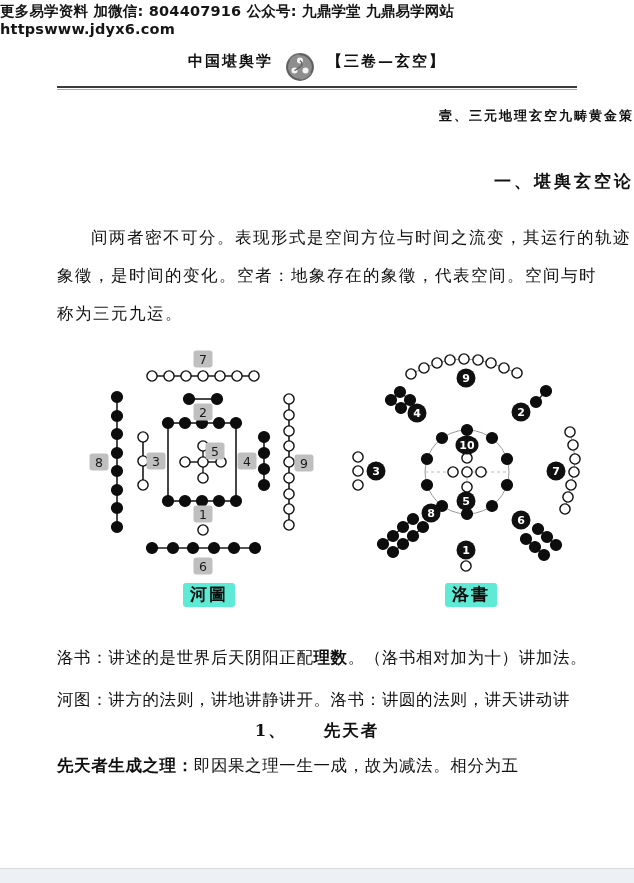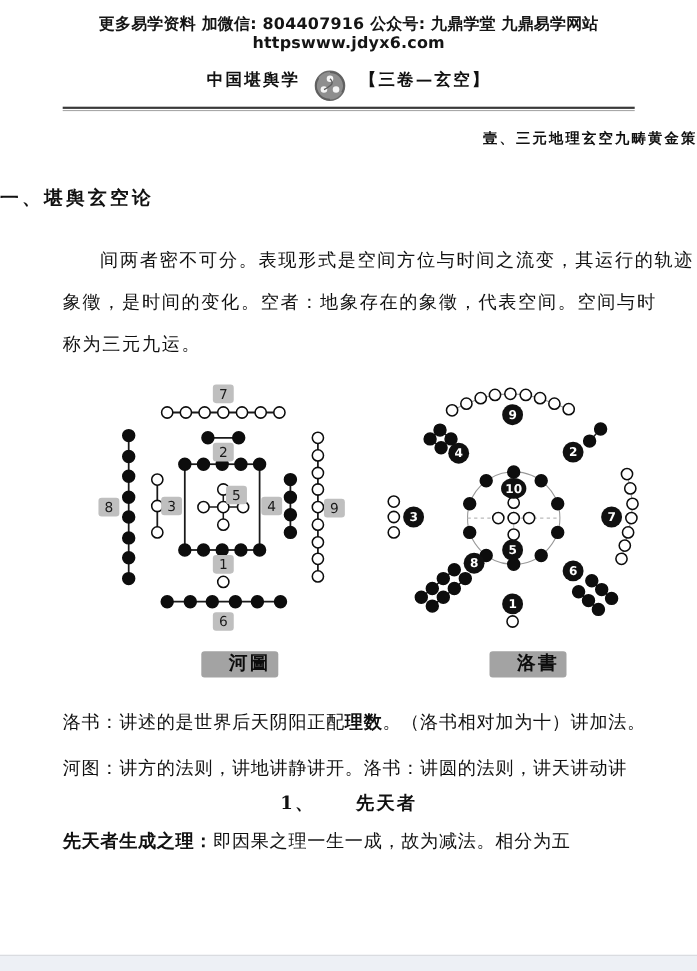--- a/index.html
+++ b/index.html
@@ -1,36 +1,36 @@
 <!DOCTYPE html>
 <html><head>
 <meta charset="utf-8">
 <style>
   html,body{margin:0;padding:0;background:#ffffff;}
   .page{position:relative;width:634px;height:883px;background:#fff;overflow:hidden;
         font-family:"DejaVu Serif","Liberation Serif",serif;color:#111;}
-  .promo{padding-top:13px;text-align:center;font-family:"DejaVu Sans","Liberation Sans",sans-serif;
+  .promo{padding-top:2px;font-family:"DejaVu Sans","Liberation Sans",sans-serif;
          font-size:14.5px;font-weight:700;color:#151515;letter-spacing:0.2px;line-height:18px;}
   .brand{margin-top:14px;height:30px;display:flex;justify-content:center;gap:12px;}
   .brand-t{font-size:15px;font-weight:700;letter-spacing:2px;}
   .logo{width:30px;height:30px;display:block;}
   .rule{margin:4px 57px 0 57px;height:1px;border-top:2px solid #3a3a3a;border-bottom:1px solid #a8a8a8;}
   .title{margin:13px 0 0 0;text-align:right;font-size:13px;font-weight:700;letter-spacing:2px;line-height:26px;}
-  .section{margin:28px 0 0 0;text-align:left;font-size:17px;font-weight:700;letter-spacing:3px;line-height:24px;}
+  .section{margin:40px 0 0 0;text-align:right;font-size:17px;font-weight:700;letter-spacing:3px;line-height:24px;}
   .para{margin:0 56px 0 57px;font-size:16.5px;}
   .p1{margin-top:26px;line-height:38px;letter-spacing:1.5px;}
   .p1 .tline:first-child{text-indent:34px;}
   .p2{margin-top:12px;line-height:42px;letter-spacing:0.6px;}
   .p3{margin-top:14px;line-height:22px;letter-spacing:0.6px;}
   .tline{white-space:nowrap;}
   .tline b{font-weight:700;}
   .figures{position:relative;height:292px;margin-top:0;}
   .fig{position:absolute;top:16px;}
-  .figlabel{position:absolute;top:260px;background:#a3a3a3;color:#0d0d0d;font-size:17px;font-weight:700;
-            letter-spacing:2px;padding:1px 7px 2px 25px;border-radius:3px;line-height:21px;}
+  .figlabel{position:absolute;top:250px;background:#5eead4;color:#0d0d0d;font-size:17px;font-weight:700;
+            letter-spacing:2px;padding:1px 7px 2px 7px;border-radius:3px;line-height:21px;}
   .subhead{margin-top:0;text-align:center;font-size:16.5px;font-weight:700;letter-spacing:2px;line-height:20px;}
   .bottom-band{position:absolute;left:0;right:0;bottom:0;height:14px;background:#edf0f5;border-top:1px solid #d8dade;}
 </style>
 </head>
 <body>
 
 <div class="page">
 
   <div class="promo">更多易学资料 加微信: 804407916 公众号: 九鼎学堂 九鼎易学网站 httpswww.jdyx6.com</div>
 

